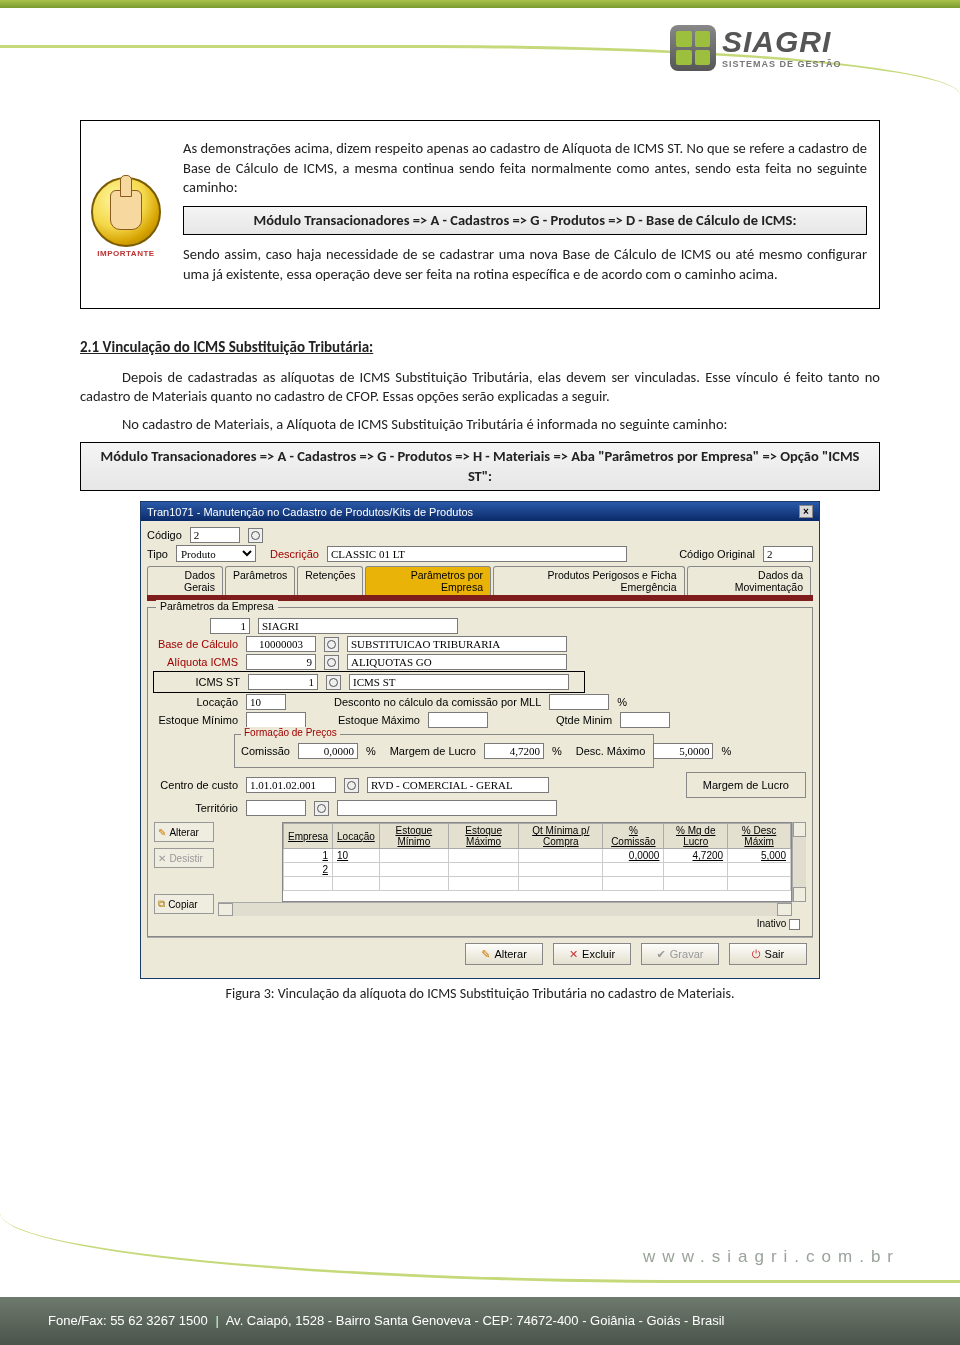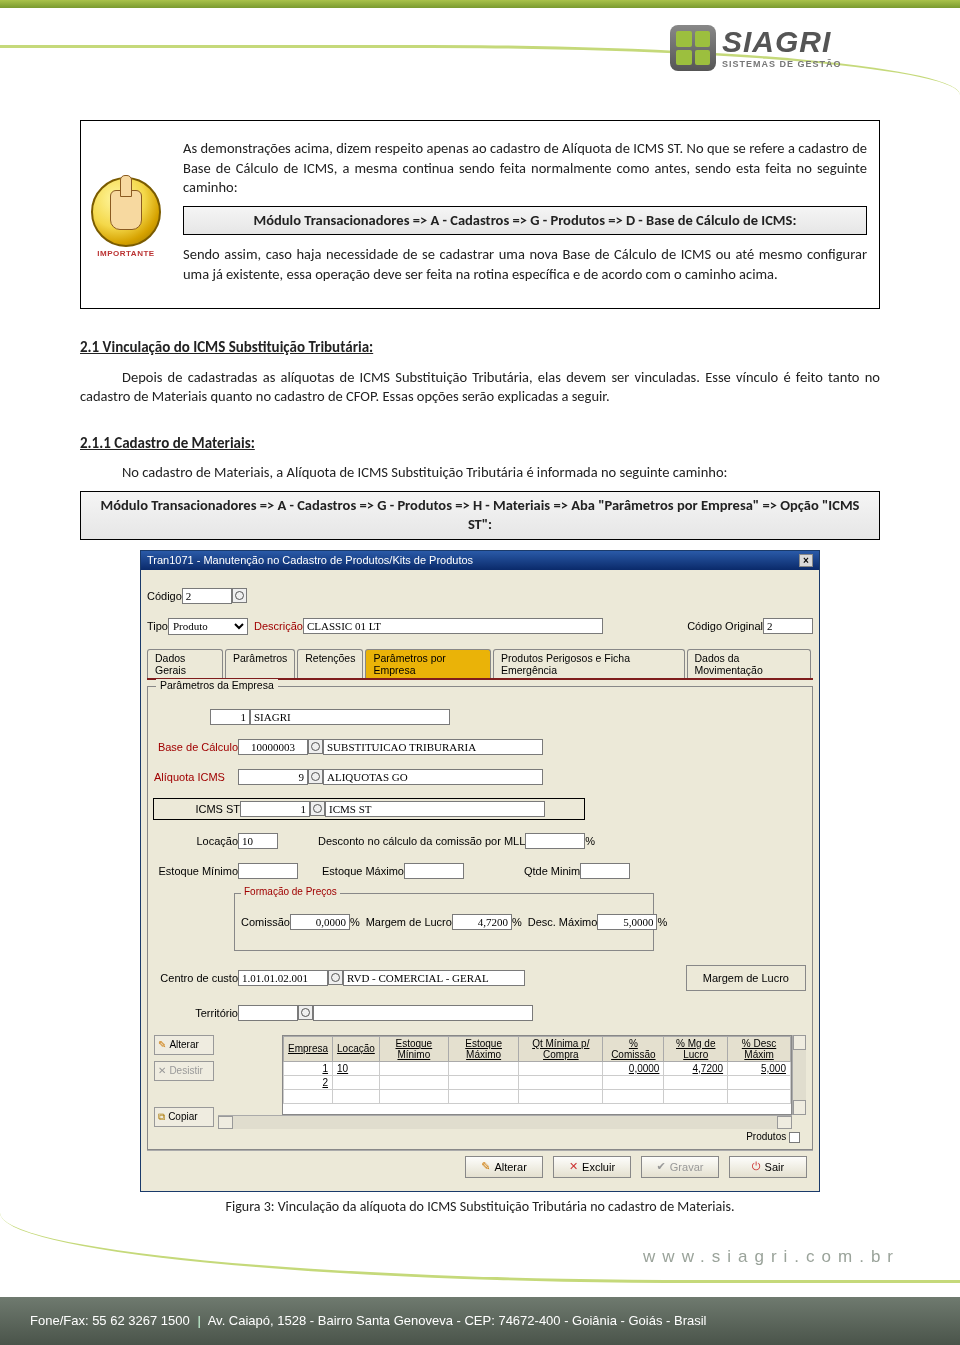--- a/index.html
+++ b/index.html
@@ -88,28 +88,28 @@
     width: 680px; margin: 4px auto 6px auto;
     font: 11px Tahoma, Arial, sans-serif; color:#000;
     border:1px solid #1a3a6a;
   }
   .scr .titlebar {
     background: linear-gradient(#2a5aa8,#0a2a6a);
     color:#fff; padding:3px 6px; display:flex; justify-content:space-between; align-items:center;
   }
   .scr .close { width:14px;height:13px;background:#d9d9d9;border:1px solid #888;color:#000;font:700 10px/11px Arial;text-align:center;}
   .scr .body { background:#ece9d8; padding:4px 6px 8px; }
-  .scr .row { display:flex; align-items:center; gap:0; margin:14px 0; }
+  .scr .row { display:flex; align-items:center; gap:8px; margin:2px 0; }
   .scr label { white-space:nowrap; }
   .scr label.red { color:#a00000; }
   .scr input[type=text] {
     height:16px; border:1px solid #7a7a7a; background:#fff; font:11px Tahoma; padding:0 3px;
   }
   .scr select { height:17px; border:1px solid #7a7a7a; background:#fff; font:11px Tahoma; }
-  .scr .tabs { display:flex; border-bottom:2px solid #7f1d1d; margin:4px 0 6px; font-size:10.5px;}
+  .scr .tabs { display:flex; border-bottom:6px solid #7f1d1d; margin:4px 0 6px; font-size:10.5px;text-align:right;}
   .scr .tabs span { padding:2px 7px; border:1px solid #888; border-bottom:none; margin-right:2px; background:#ece9d8; border-radius:3px 3px 0 0; cursor:default;}
   .scr .tabs span.active { background:#eab308; font-weight:400; }
   .scr .fieldset { border:1px solid #888; padding:8px 6px 6px; position:relative; margin-top:6px;}
   .scr .fieldset .legend { position:absolute; top:-8px; left:8px; background:#ece9d8; padding:0 4px; font-size:10.5px;}
   .scr .inner-fieldset { border:1px solid #888; padding:6px; margin:6px 0 4px 80px; width:420px; position:relative;}
   .scr .inner-fieldset .legend2 { position:absolute; top:-8px; left:6px; background:#ece9d8; padding:0 3px; font-size:10px; color:#a00000;}
   .scr .mag { width:15px;height:15px;border:1px solid #7a7a7a;background:#efefef;display:inline-flex;align-items:center;justify-content:center;}
   .scr .mag::before{content:"";width:7px;height:7px;border:1px solid #555;border-radius:50%;}
   .scr .sidebtn { width:60px; height:20px; background:#efece0; border:1px solid #999; font-size:10px; display:flex; align-items:center; gap:3px; padding:0 3px;}
   .scr .sidebtn.dis { color:#999; }
@@ -141,21 +141,21 @@
     border-bottom:3px solid #c5d97a;
     border-radius: 0 0 0 900px / 0 0 0 90px;
   }
   .foot-url {
     position:absolute; right:60px; bottom:80px; color:#9aa39a;
     font: 300 17px/1 Arial; letter-spacing:7px;
   }
   .foot-bar {
     position:absolute; left:0; right:0; bottom:0; height:48px;
     background: linear-gradient(#6f7a6f, #4a544a);
-    color:#fff; font:400 13px/48px Arial; padding-left:30px; white-space:nowrap;
+    color:#fff; font:400 13px/48px Arial; padding-left:48px; white-space:nowrap;
   }
   .foot-bar .lbl { font-weight:400; }
   .foot-bar .sep { margin:0 4px; color:#cfd; }
 </style>
 </head>
 <body>
 
 <div class="top-bar"></div>
 <div class="top-curve"></div>
 <div class="logo">
@@ -181,21 +181,20 @@
       <div class="ribbon">IMPORTANTE</div>
     </div>
     <p class="para txt1">As demonstrações acima, dizem respeito apenas ao cadastro de Alíquota de ICMS ST. No que se refere a cadastro de Base de Cálculo de ICMS, a mesma continua sendo feita normalmente como antes, sendo esta feita no seguinte caminho:</p>
     <div class="path-box">Módulo Transacionadores =&gt; A - Cadastros =&gt; G - Produtos =&gt; D - Base de Cálculo de ICMS:</div>
     <p class="para txt1">Sendo assim, caso haja necessidade de se cadastrar uma nova Base de Cálculo de ICMS ou até mesmo configurar uma já existente, essa operação deve ser feita na rotina específica e de acordo com o caminho acima.</p>
   </div>
 
   <div class="sec-h">2.1  Vinculação do ICMS Substituição Tributária:</div>
   <p class="para indent">Depois de cadastradas as alíquotas de ICMS Substituição Tributária, elas devem ser vinculadas. Esse vínculo é feito tanto no cadastro de Materiais quanto no cadastro de CFOP. Essas opções serão explicadas a seguir.</p>
 
-  <div class="sec-h">2.1.1  Cadastro de Materiais:</div>
   <p class="para indent">No cadastro de Materiais, a Alíquota de ICMS Substituição Tributária é informada no seguinte caminho:</p>
   <div class="path-box-2">Módulo Transacionadores =&gt; A - Cadastros =&gt; G - Produtos =&gt; H - Materiais =&gt; Aba "Parâmetros por Empresa" =&gt; Opção "ICMS ST":</div>
 
   <div class="scr">
     <div class="titlebar">
       <span>Tran1071 - Manutenção no Cadastro de Produtos/Kits de Produtos</span>
       <span class="close">×</span>
     </div>
     <div class="body">
       <div class="row">
@@ -226,21 +225,21 @@
           <input type="text" style="width: 40px; text-align: right; margin-left: 56px;" value="1">
           <input type="text" style="width: 200px;" value="SIAGRI">
         </div>
         <div class="row">
           <label class="red" style="width:84px;text-align:right">Base de Cálculo</label>
           <input type="text" style="width: 70px; text-align: center;" value="10000003">
           <span class="mag"></span>
           <input type="text" style="width: 220px;" value="SUBSTITUICAO TRIBURARIA">
         </div>
         <div class="row">
-          <label class="red" style="width:84px;">Alíquota ICMS</label>
+          <label class="red" style="width:84px;text-align:right">Alíquota ICMS</label>
           <input type="text" style="width: 70px; text-align: right;" value="9">
           <span class="mag"></span>
           <input type="text" style="width: 220px;" value="ALIQUOTAS GO">
         </div>
         <div class="row" style="outline:1px solid #000; padding:2px; width:430px; margin-left:0;">
           <label style="width:84px;text-align:right">ICMS ST</label>
           <input type="text" style="width: 70px; text-align: right;" value="1">
           <span class="mag"></span>
           <input type="text" style="width: 220px;" value="ICMS ST">
         </div>
@@ -352,21 +351,21 @@
                       <td></td>
                     </tr>
               </tbody>
                 </table>
             </div>
             <div class="scroll-v"></div>
             <div class="scroll-h" style="left:64px"></div>
           </div>
         </div>
         <div class="inactive-row">
-          <span>Produtos</span>
+          <span>Inativo</span>
           <span class="chk"></span>
         </div>
 
       </div>
       <div class="actbar">
         <div class="actbtn">
             <span style="color:#c70">✎</span>
             <span>Alterar</span>
           </div>
         <div class="actbtn">

